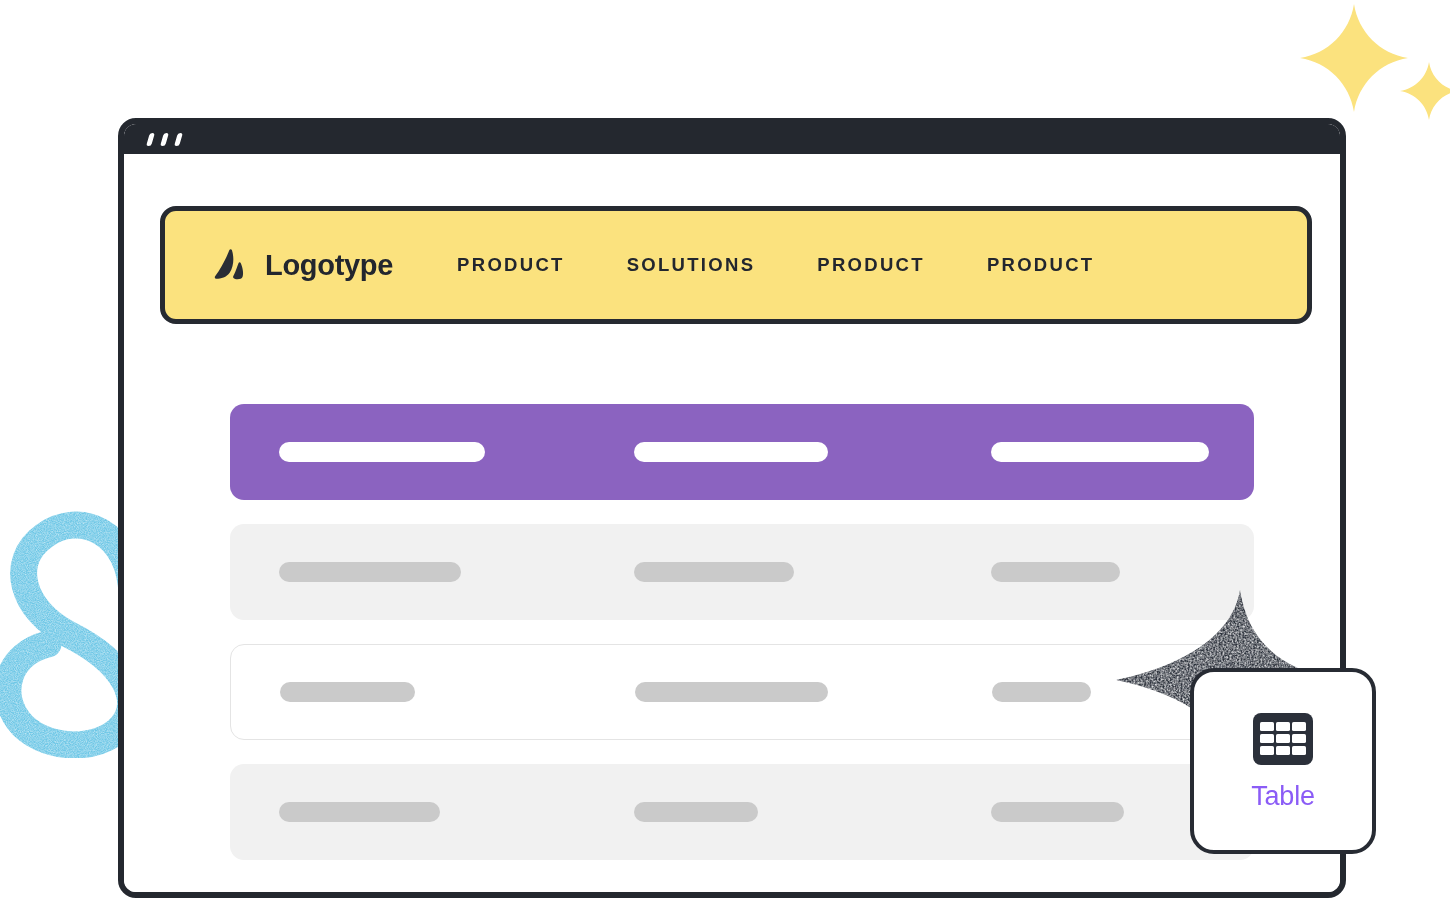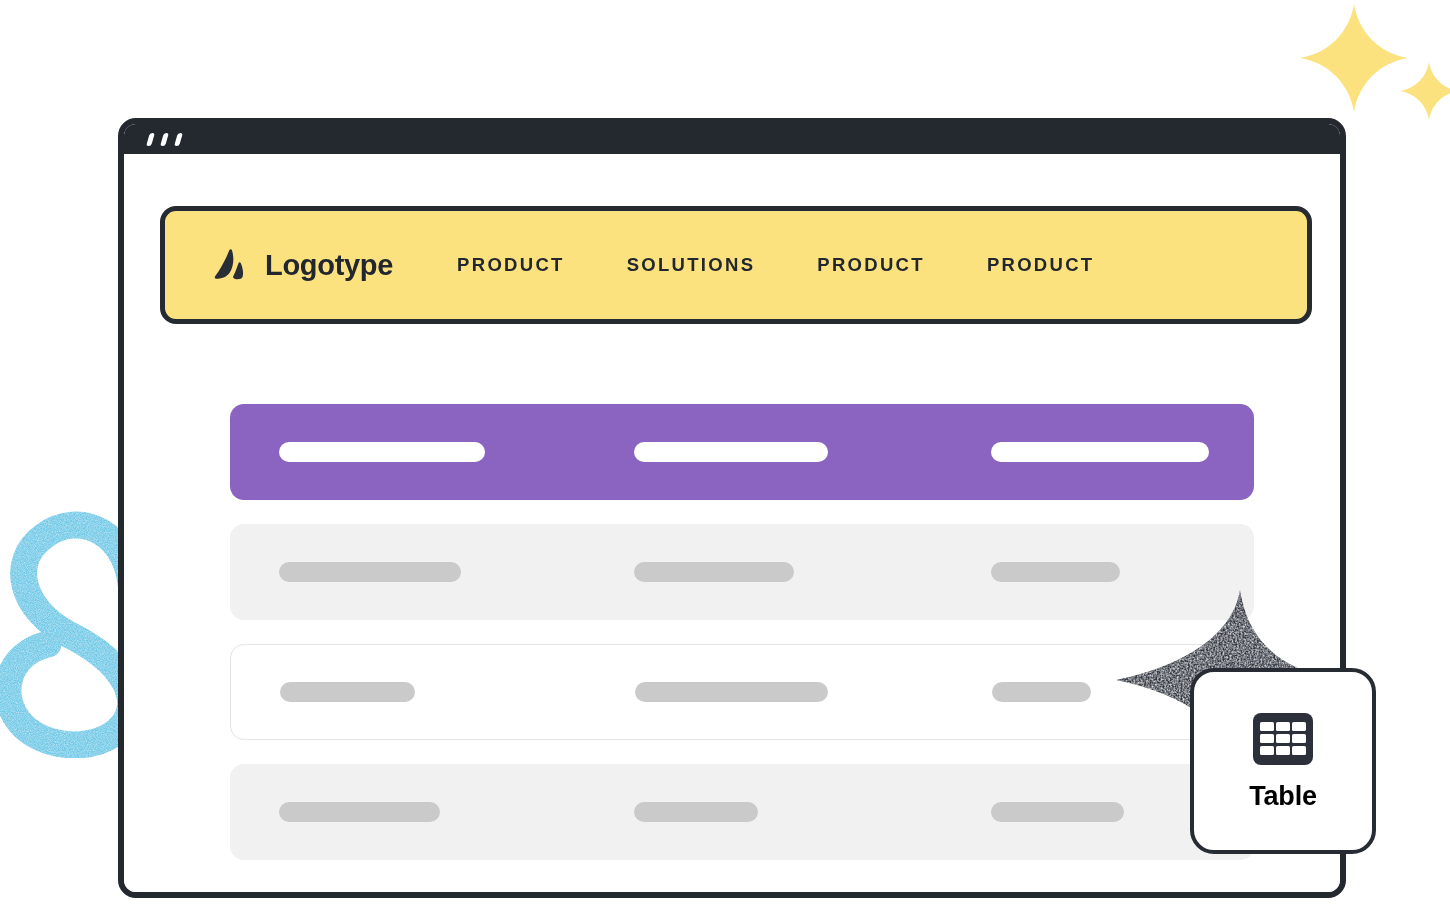--- a/index.html
+++ b/index.html
@@ -174,22 +174,22 @@
     box-sizing: border-box;
     display: flex;
     flex-direction: column;
     align-items: center;
     justify-content: center;
     gap: 14px;
   }
   #table-icon { width: 64px; height: 56px; display: block; }
   #table-card-label {
     font-size: 27px;
-    font-weight: bold;
-    color: #000000;
+    font-weight: normal;
+    color: #8b5cf6;
     letter-spacing: -0.2px;
   }
 </style>
 </head>
 <body>
 
 <div id="stage">
 
   <svg id="sparkle-big" class="deco" viewBox="0 0 100 100">
     <path d="M50 0 C54 26 74 46 100 50 C74 54 54 74 50 100 C46 74 26 54 0 50 C26 46 46 26 50 0 Z" fill="#fbe27e"></path>

